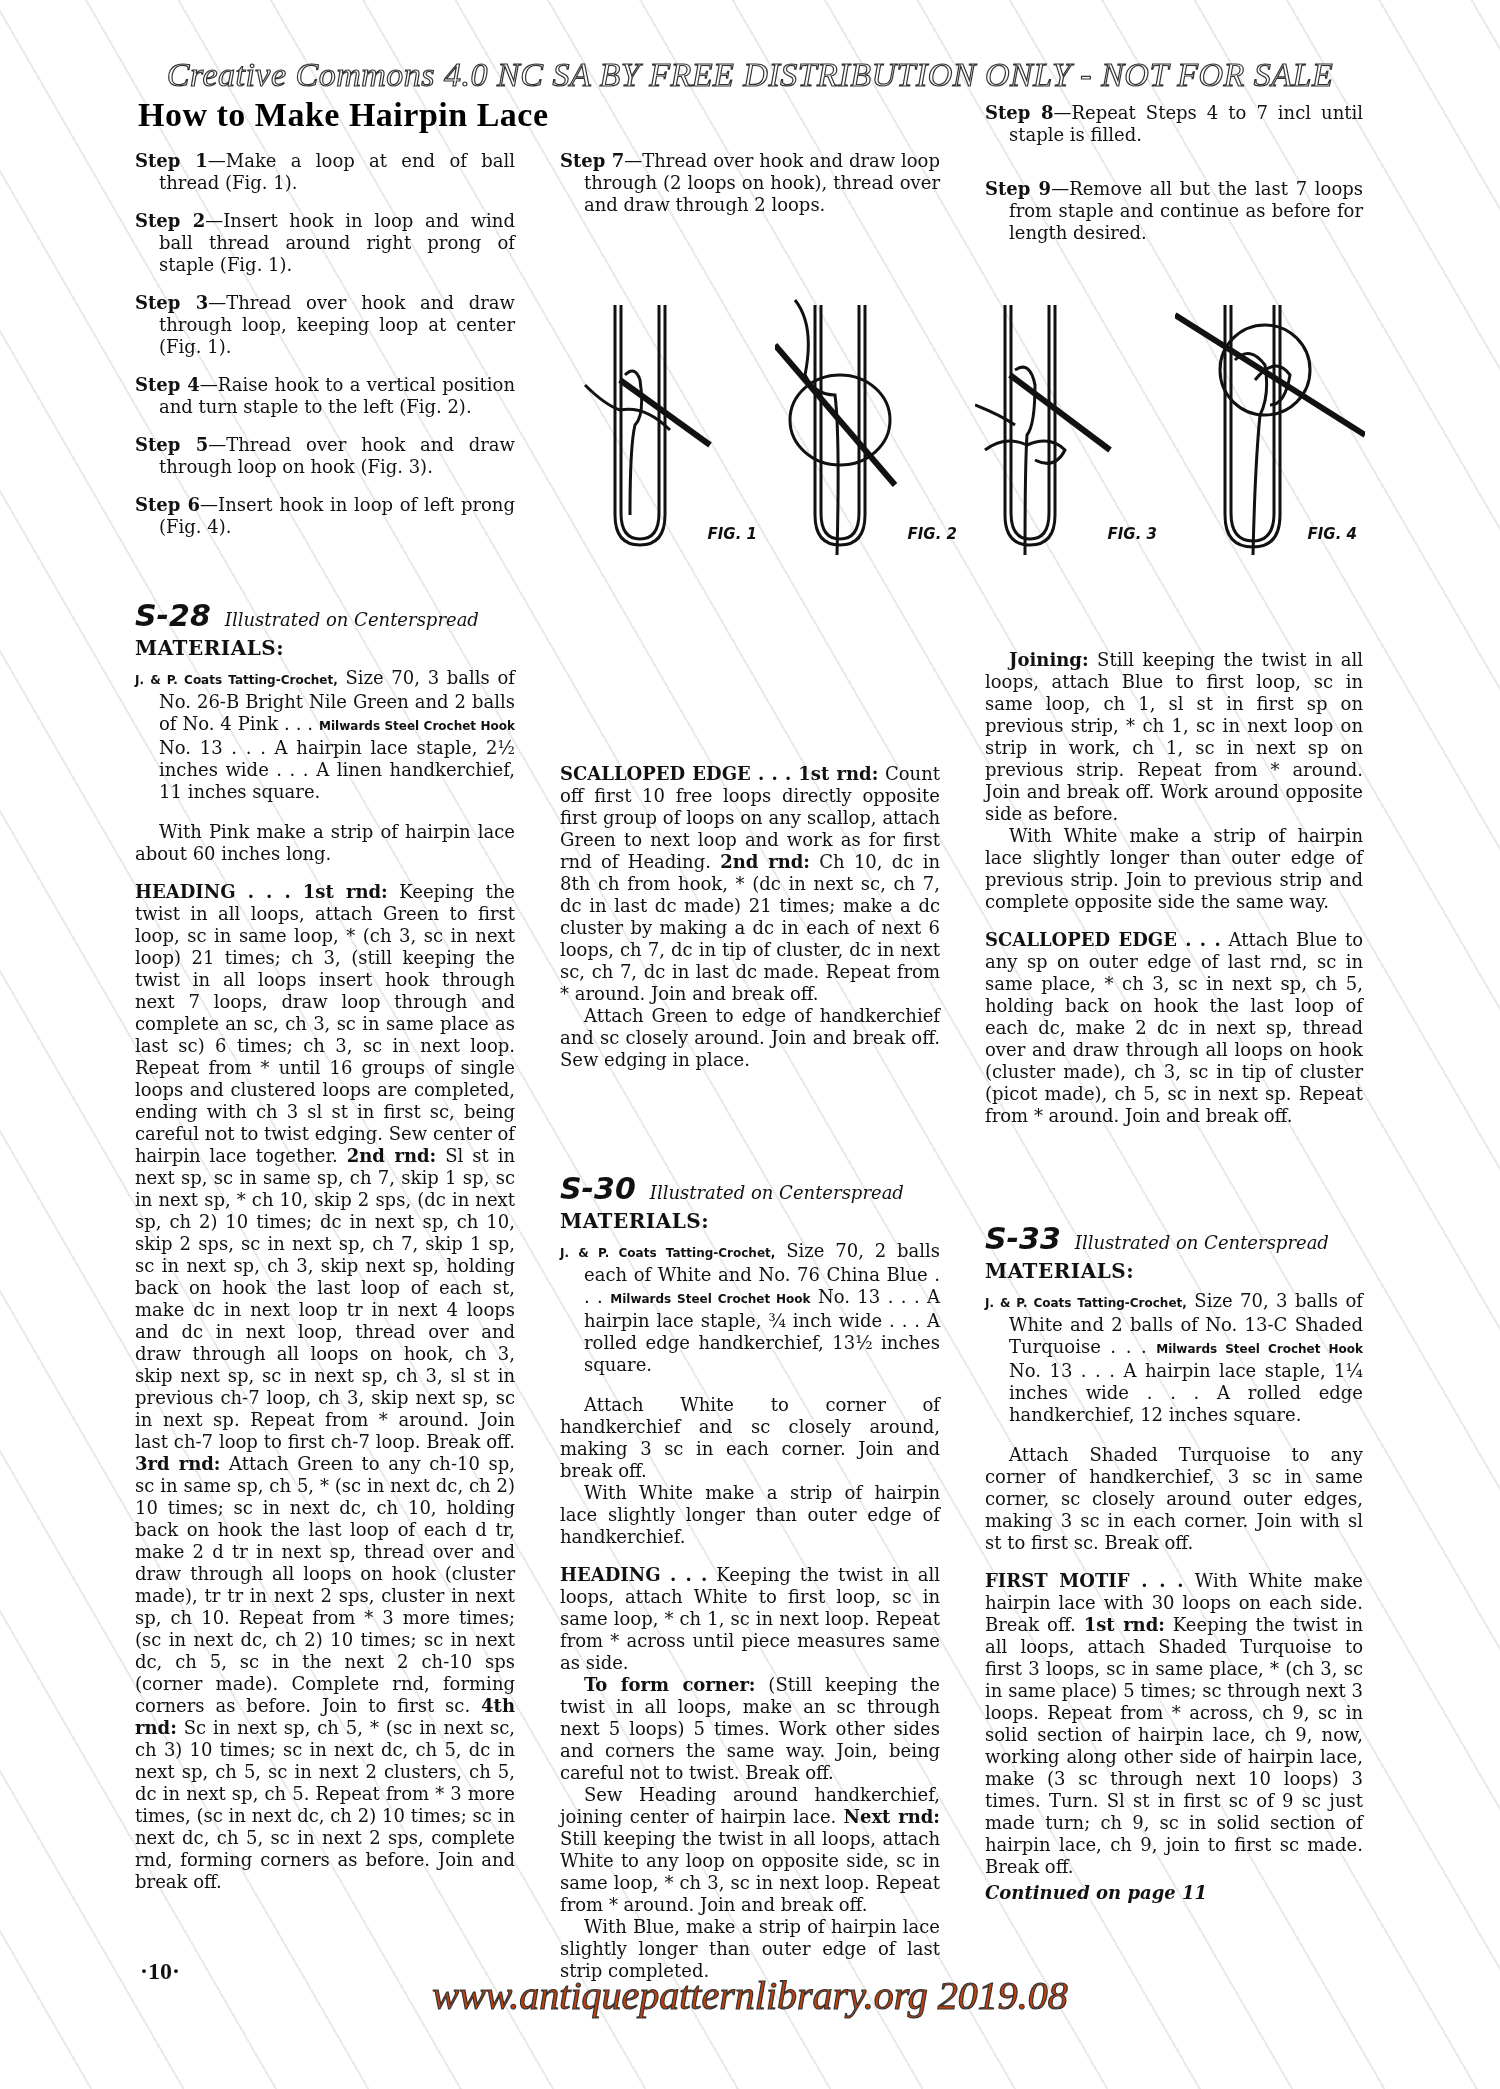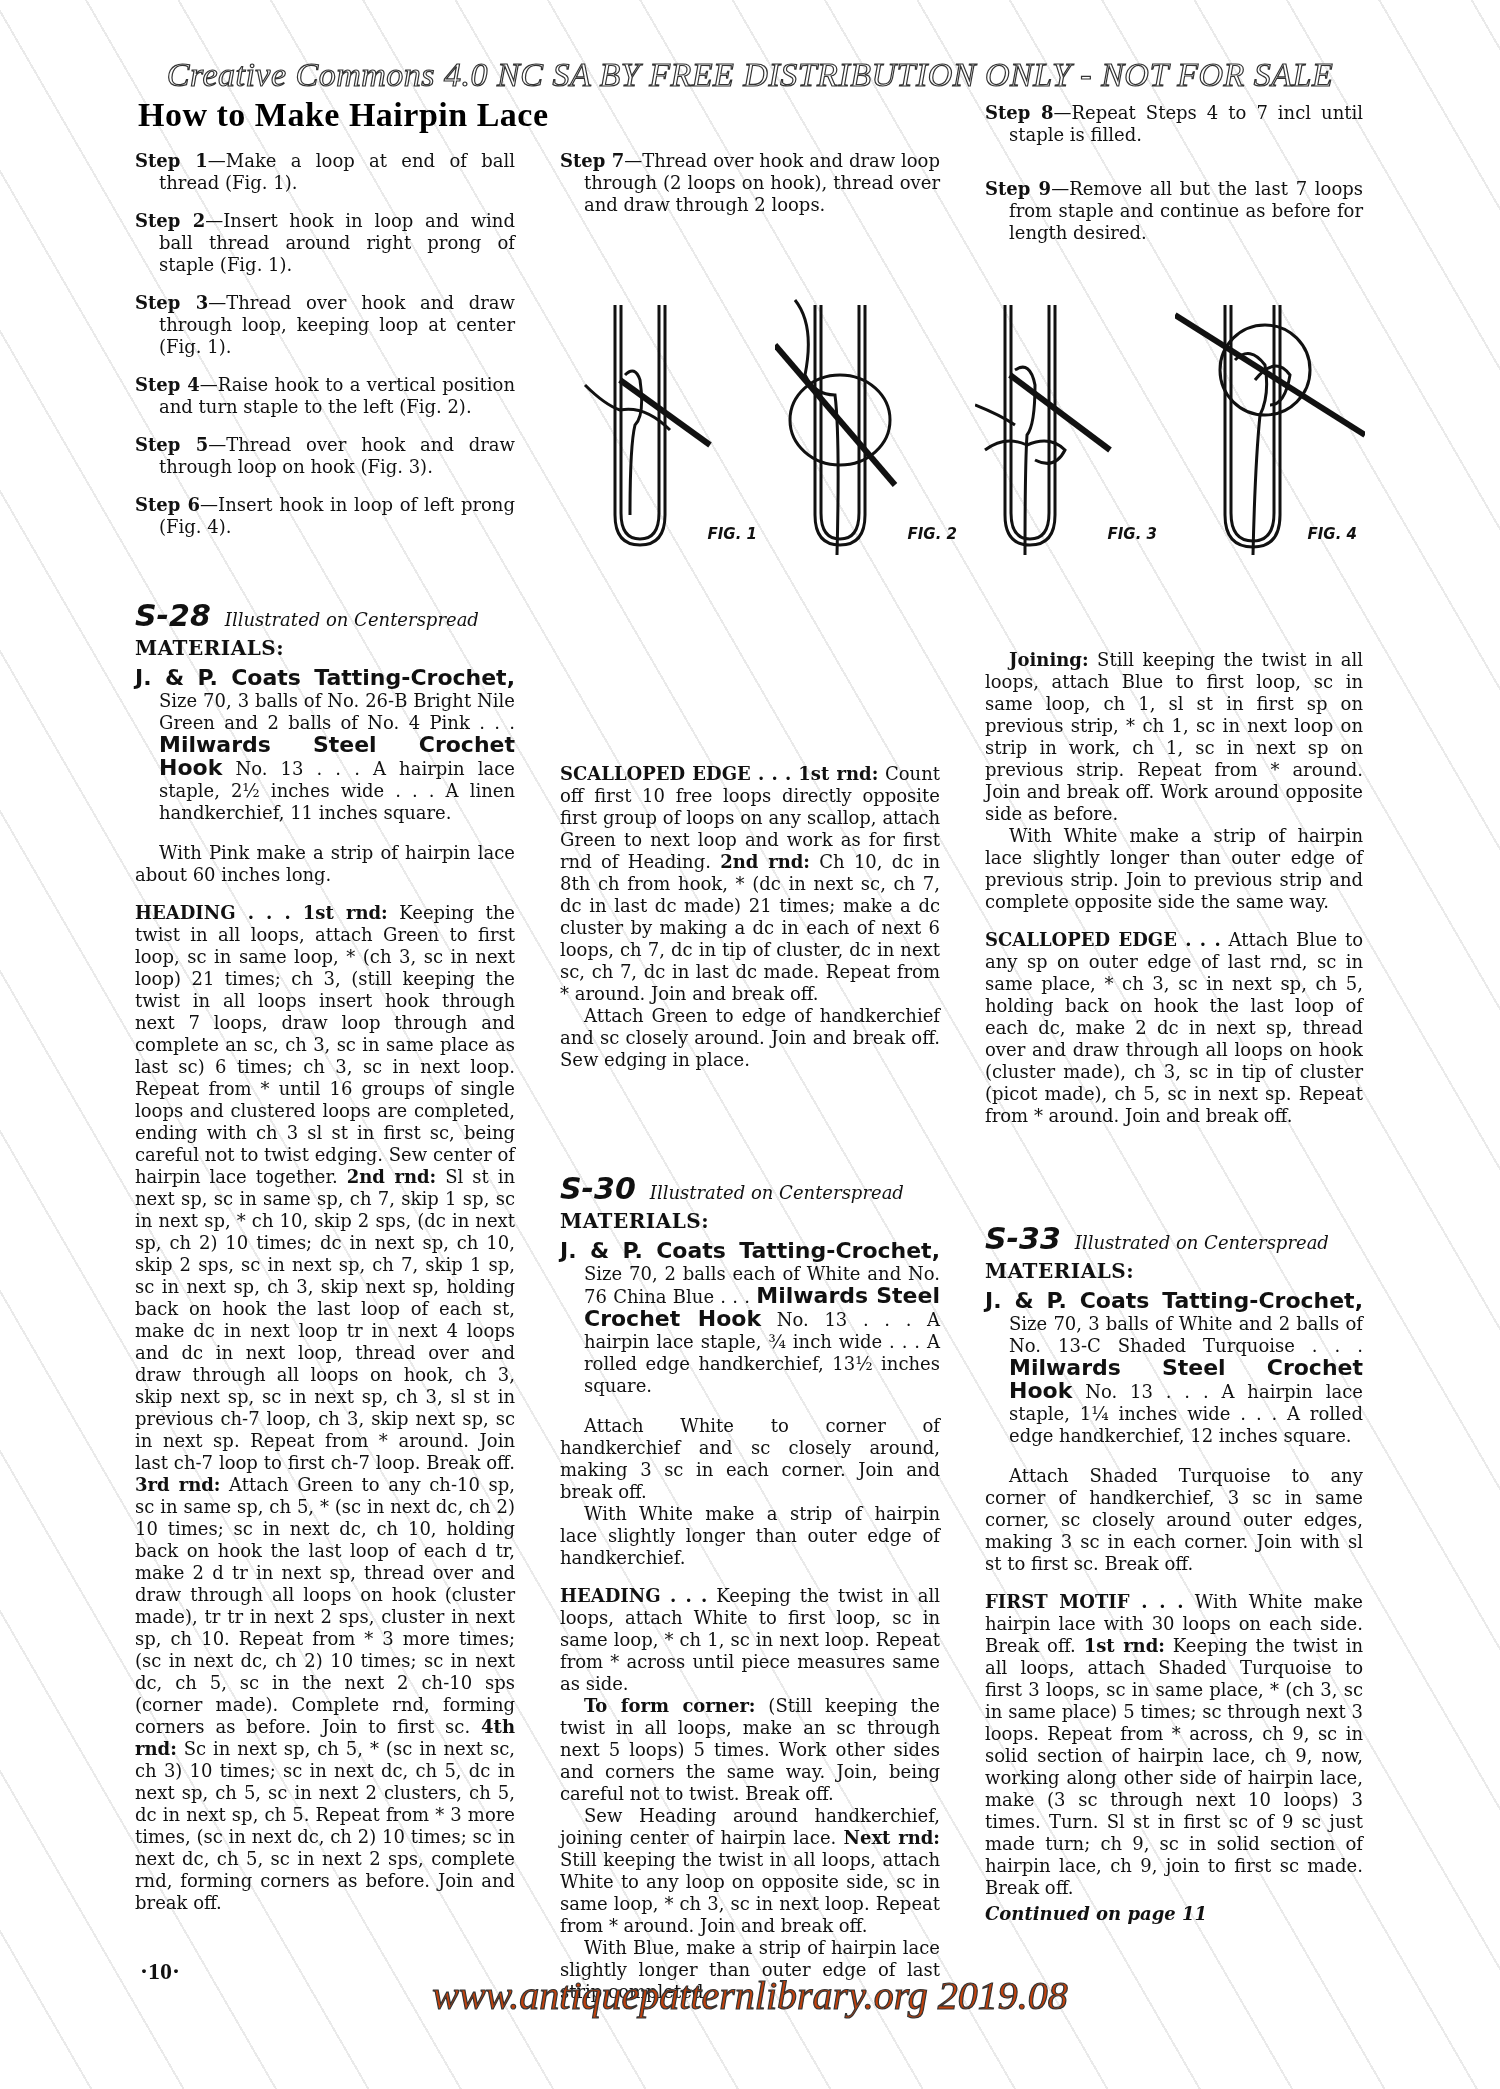--- a/index.html
+++ b/index.html
@@ -32,21 +32,21 @@
   .col-a { left: 135px; width: 380px; }
   .col-b { left: 560px; width: 380px; }
   .col-c { left: 985px; width: 378px; }
   .step { margin: 0 0 16px 0; padding-left: 24px; text-indent: -24px; }
   .step b { font-weight: bold; }
   .pattern-head { display: flex; align-items: baseline; gap: 14px; margin: 0 0 6px 0; }
   .pattern-code { font-family: "DejaVu Sans", sans-serif; font-weight: bold; font-style: italic; font-size: 30px; }
   .pattern-ill { font-style: italic; font-size: 18px; }
   .materials-head { font-weight: bold; font-size: 20px; margin: 6px 0 8px 0; letter-spacing: 0.5px; }
   .materials { padding-left: 24px; text-indent: -24px; margin: 0 0 18px 0; }
-  .brand { font-family: "DejaVu Sans", sans-serif; font-weight: bold; font-size: 22px; }
+  .brand { font-family: "DejaVu Sans", sans-serif; font-weight: bold; font-size: 12px; }
   p { margin: 0 0 0 0; }
   .para { text-indent: 24px; margin: 0; }
   .para.flush { text-indent: 0; }
   .gap { height: 16px; }
   .kw { font-weight: bold; }
   .figures { position: absolute; top: 285px; left: 575px; width: 790px; height: 280px; }
   .fig { position: absolute; top: 0; width: 190px; height: 280px; }
   .fig svg { width: 190px; height: 280px; }
   .fig-label {
     position: absolute; bottom: 22px; right: 8px;

